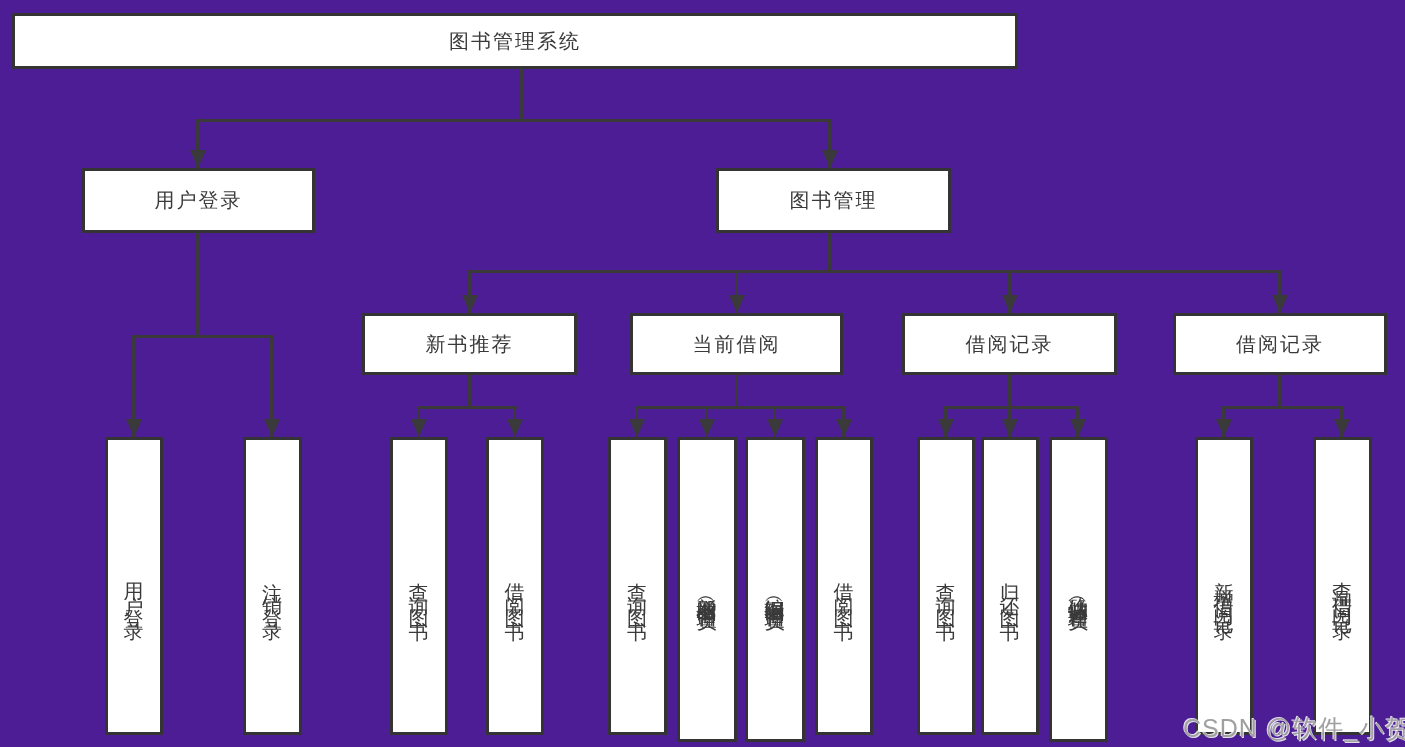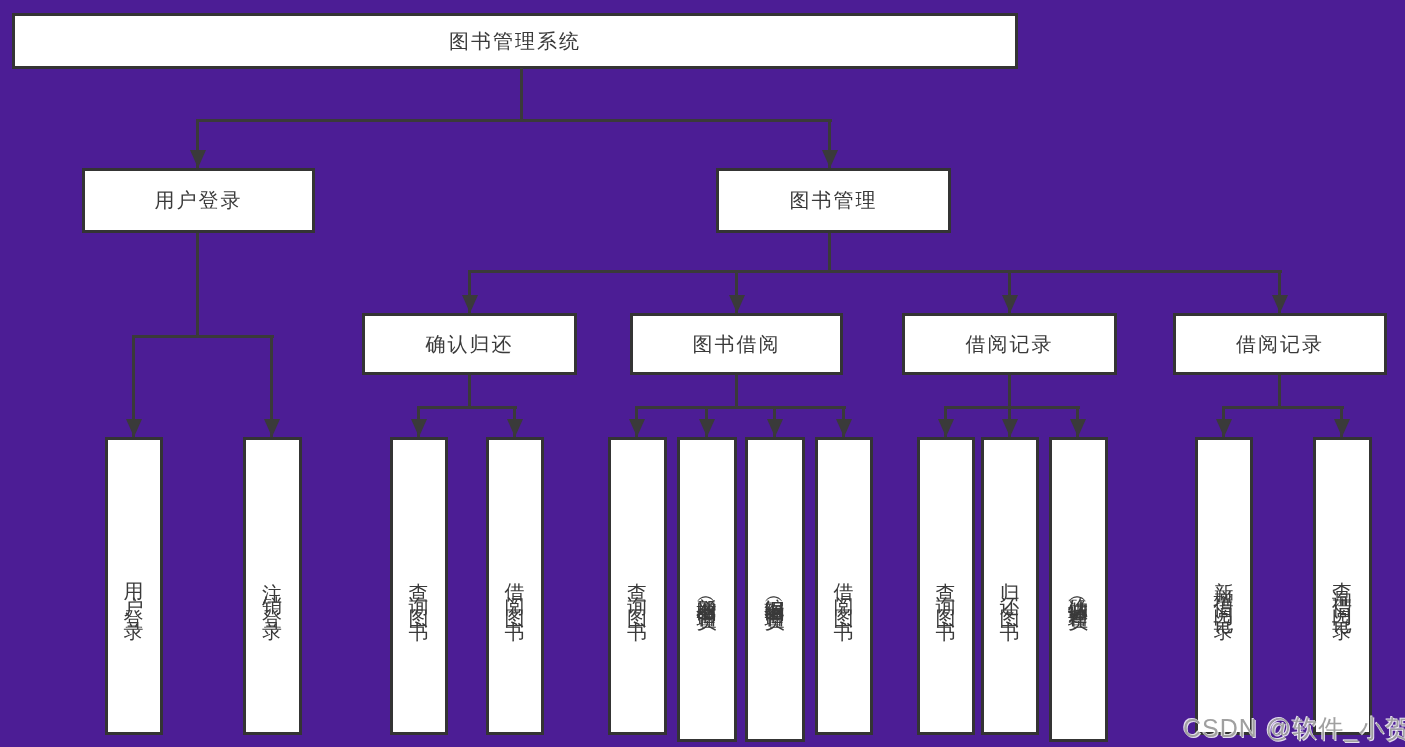--- a/index.html
+++ b/index.html
@@ -69,24 +69,24 @@
   <div class="vline" style="left:468px;top:270px;height:43px;"></div>
   <div class="arrowhead" style="left:462px;top:295px;"></div>
   <div class="vline" style="left:735px;top:270px;height:43px;"></div>
   <div class="arrowhead" style="left:729px;top:295px;"></div>
   <div class="vline" style="left:1008px;top:270px;height:43px;"></div>
   <div class="arrowhead" style="left:1002px;top:295px;"></div>
   <div class="vline" style="left:1278px;top:270px;height:43px;"></div>
   <div class="arrowhead" style="left:1272px;top:295px;"></div>
 
   <div class="box" style="left:362px;top:313px;width:215px;height:62px;">
-    <span class="h-label">确认归还</span>
+    <span class="h-label">新书推荐</span>
   </div>
   <div class="box" style="left:630px;top:313px;width:213px;height:62px;">
-    <span class="h-label">图书借阅</span>
+    <span class="h-label">当前借阅</span>
   </div>
   <div class="box" style="left:902px;top:313px;width:215px;height:62px;">
     <span class="h-label">借阅记录</span>
   </div>
   <div class="box" style="left:1173px;top:313px;width:214px;height:62px;">
     <span class="h-label">借阅记录</span>
   </div>
 
   <div class="vline" style="left:468px;top:375px;height:32px;"></div>
   <div class="hline" style="left:417px;top:406px;width:100px;"></div>

